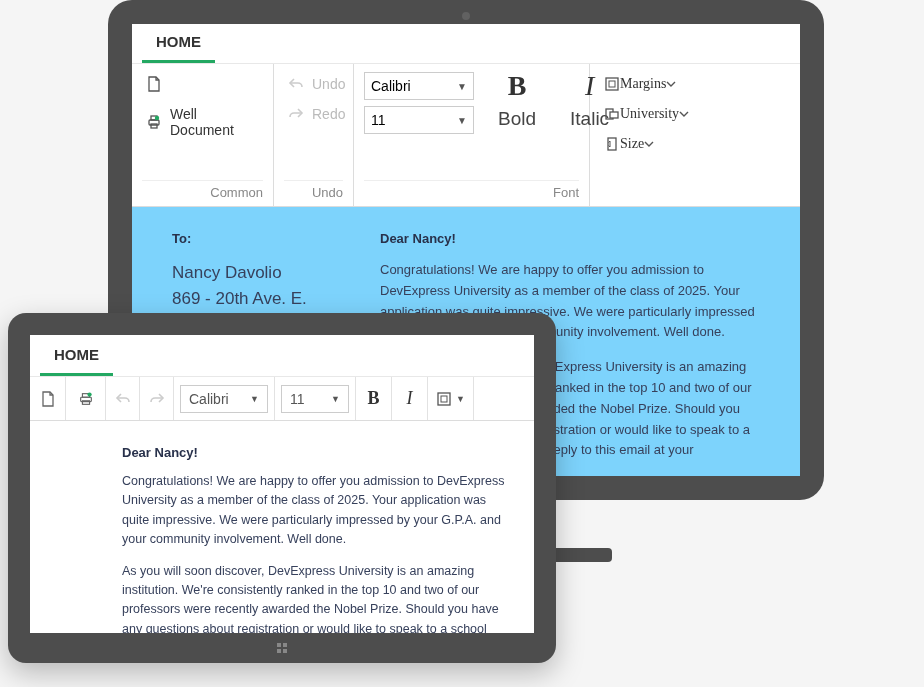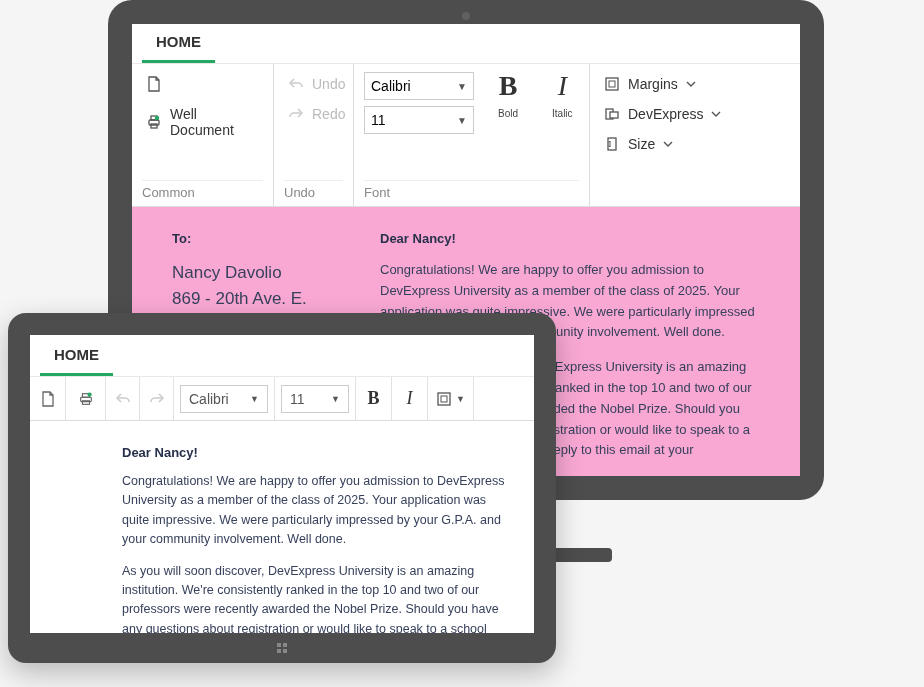--- a/index.html
+++ b/index.html
@@ -73,21 +73,21 @@
     border-bottom: 1px solid #dcdcdc;
   }
   .d-group {
     border-right: 1px solid #dcdcdc;
     padding: 8px 10px 2px 10px;
     display: flex;
     flex-direction: column;
   }
   .d-group-body { flex: 1; display: flex; flex-direction: column; gap: 6px; }
   .d-group-label {
-    text-align: left;
+    text-align: right;
     font-size: 13px;
     color: #888;
     padding: 4px 0 4px 0;
     margin-top: 6px;
     border-top: 1px solid #eee;
   }
   .d-btn {
     display: flex;
     align-items: center;
     gap: 8px;
@@ -113,28 +113,28 @@
     display: flex; align-items: center; justify-content: space-between;
   }
   .combo .caret { font-size: 10px; color: #555; }
 
   .d-big {
     display: flex; flex-direction: column; align-items: center; justify-content: center;
     padding: 0 10px;
   }
   .d-big .glyph { font-family: Georgia, serif; font-size: 28px; font-weight: bold; line-height: 1; color: #333;}
   .d-big .italic { font-style: italic; font-weight: normal; }
-  .d-big .lbl { font-size: 10px; color: #444; margin-top: 8px; }
-
-  .d-pages .d-btn { gap: 8px; }
+  .d-big .lbl { font-size: 19px; color: #444; margin-top: 8px; }
+
+  .d-pages .d-btn { gap: 0; font-family: Liberation Serif, serif; }
 
   
   .d-doc {
     flex: 1;
-    background: #f9a8d4;
+    background: #7dd3fc;
     padding: 24px 34px 10px 40px;
     display: flex;
     gap: 48px;
     overflow: hidden;
   }
   .d-to-col { width: 160px; }
   .d-field-label { font-weight: 700; color: #28314b; font-size: 13px; margin-bottom: 14px; }
   .d-field-text { color: #37415c; font-size: 17px; line-height: 1.5; }
   .d-body-col { flex: 1; }
   .d-body-col .greet { font-weight: 700; color: #28314b; font-size: 13px; margin-bottom: 14px;}
@@ -322,21 +322,21 @@
                 </svg>
               </span>
           </div>
           <div class="d-btn">
             <span class="ico">
               <svg viewBox="0 0 16 16">
                   <rect x="2" y="3" width="7" height="10" fill="none" stroke="#555" stroke-width="1.3"></rect>
                   <rect x="6" y="6" width="8" height="6" fill="#fff" stroke="#555" stroke-width="1.3"></rect>
                 </svg>
             </span>
-            <span>DevExpress</span>
+            <span>University</span>
             <span class="ico" style="width:10px">
                 <svg viewBox="0 0 10 10">
                   <path d="M1 3l4 4 4-4" fill="none" stroke="#555" stroke-width="1.4"></path>
                 </svg>
               </span>
           </div>
           <div class="d-btn">
             <span class="ico">
               <svg viewBox="0 0 16 16">
                   <rect x="4" y="2" width="8" height="12" fill="none" stroke="#555" stroke-width="1.3"></rect>

